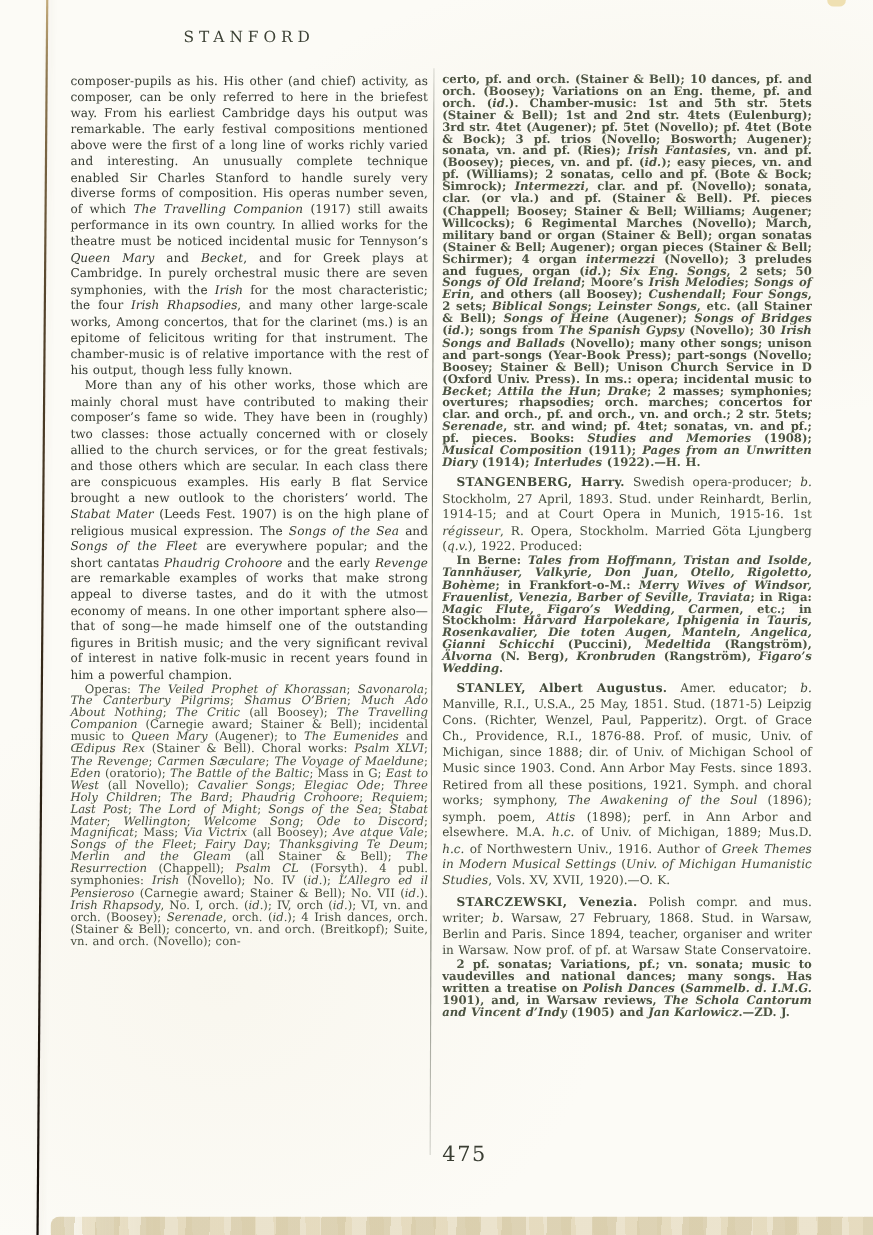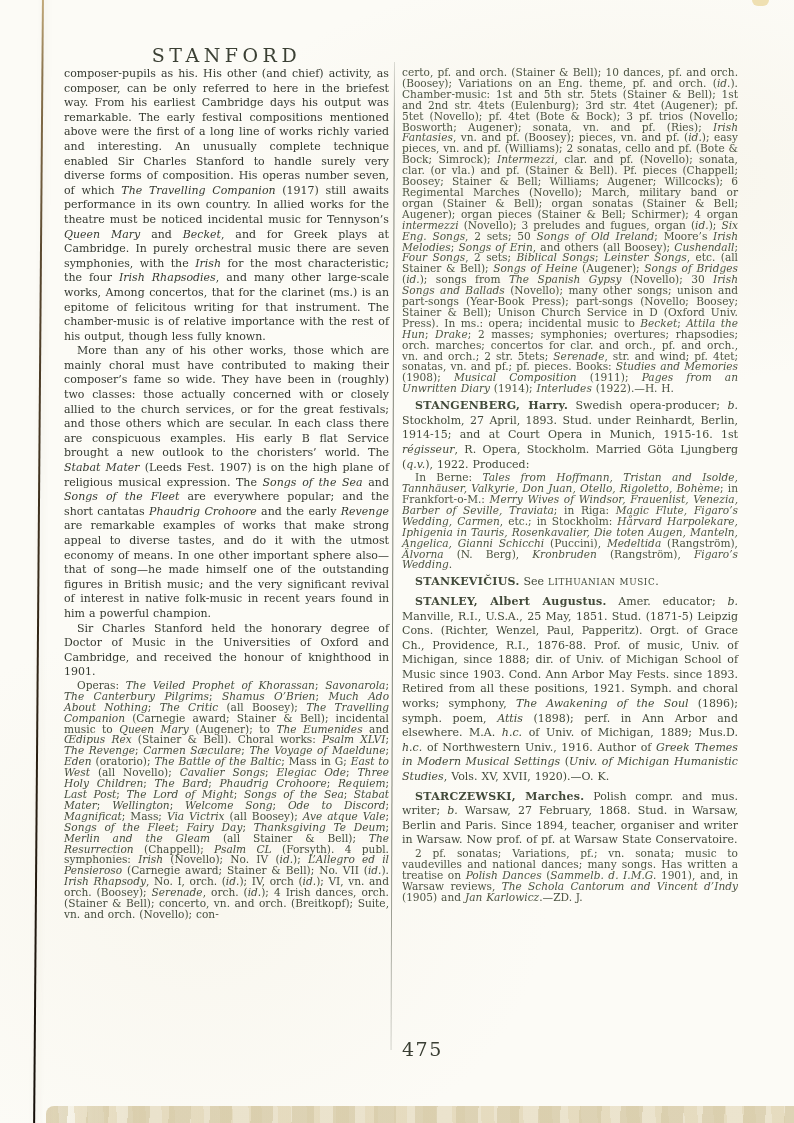--- a/index.html
+++ b/index.html
@@ -30,41 +30,41 @@
   
   .edge-band{
     position:absolute;left:46px;right:0;bottom:0;height:17px;
     background:
       repeating-linear-gradient(93deg, rgba(210,197,160,.55) 0 22px, rgba(0,0,0,0) 22px 41px),
       repeating-linear-gradient(87deg, rgba(226,214,182,.6) 0 13px, rgba(0,0,0,0) 13px 29px),
       linear-gradient(90deg, rgba(238,231,211,0) 0%, rgba(238,231,211,.85) 7%, #eae2cc 13%, #ece4ce 100%);
     border-top-left-radius:8px;
   }
   .running-head{
-    position:absolute;top:44px;text-align:center;
-    font-size:19px;color:#3b4034;letter-spacing:4.5px;
+    position:absolute;top:26px;text-align:center;
+    font-size:14px;color:#3b4034;letter-spacing:4.5px;
     font-weight:400;
   }
   .running-head.left{left:64px;width:325px;}
   .running-head.right{left:392px;width:302px;letter-spacing:3px;}
   .column-rule{
     position:absolute;left:394px;top:62px;width:1px;height:988px;
     background:linear-gradient(180deg,rgba(92,96,82,.2) 0%,rgba(92,96,82,.75) 8%,rgba(92,96,82,.8) 78%,rgba(92,96,82,.25) 100%);
     transform:rotate(0.2deg);transform-origin:top center;
   }
   .column{
     position:absolute;top:67px;text-align:justify;color:#343930;
     word-spacing:.5px;
   }
   .column.left{left:64px;width:325px;}
   .column.right{left:402px;width:336px;color:#424a3a;}
   .column p{margin:0;}
   p.body{font-size:11px;line-height:14.6px;}
   p.small{font-size:10.6px;line-height:10.9px;color:#454d3e;}
-  .column.right p.small{color:#4c5442;}
+  .column.right p.small{color:#4c5442;font-weight:bold;}
   p.indent{text-indent:13px;}
   p.gap{margin-top:5px;}
   .b{font-weight:bold;letter-spacing:.3px;margin-top:35px;}
   .i{font-style:italic;}
   .sc{font-size:.8em;letter-spacing:.6px;}
   .page-number{
     position:absolute;left:402px;top:1038px;
     font-size:19px;color:#3a3e33;letter-spacing:1.5px;
   }
 </style>
@@ -75,29 +75,27 @@
   <div class="gutter-line"></div>
   <div class="corner-speck"></div>
 
   <div class="running-head left">STANFORD</div>
 
   <div class="column-rule"></div>
 
   <div class="column left">
       <p class="body"><span class="">composer-pupils as his. His other (and chief) activity, as composer, can be only referred to here in the briefest way. From his earliest Cambridge days his output was remarkable. The early festival compositions mentioned above were the first of a long line of works richly varied and interesting. An unusually complete technique enabled Sir Charles Stanford to handle surely very diverse forms of composition. His operas number seven, of which </span><span class="i ">The Travelling Companion</span><span class=""> (1917) still awaits performance in its own country. In allied works for the theatre must be noticed incidental music for Tennyson’s </span><span class="i ">Queen Mary</span><span class=""> and </span><span class="i ">Becket</span><span class="">, and for Greek plays at Cambridge. In purely orchestral music there are seven symphonies, with the </span><span class="i ">Irish</span><span class=""> for the most characteristic; the four </span><span class="i ">Irish Rhapsodies</span><span class="">, and many other large-scale works, Among concertos, that for the clarinet (ms.) is an epitome of felicitous writing for that instrument. The chamber-music is of relative importance with the rest of his output, though less fully known.</span></p>
       <p class="body indent"><span class="">More than any of his other works, those which are mainly choral must have contributed to making their composer’s fame so wide. They have been in (roughly) two classes: those actually concerned with or closely allied to the church services, or for the great festivals; and those others which are secular. In each class there are conspicuous examples. His early B flat Service brought a new outlook to the choristers’ world. The </span><span class="i ">Stabat Mater</span><span class=""> (Leeds Fest. 1907) is on the high plane of religious musical expression. The </span><span class="i ">Songs of the Sea</span><span class=""> and </span><span class="i ">Songs of the Fleet</span><span class=""> are everywhere popular; and the short cantatas </span><span class="i ">Phaudrig Crohoore</span><span class=""> and the early </span><span class="i ">Revenge</span><span class=""> are remarkable examples of works that make strong appeal to diverse tastes, and do it with the utmost economy of means. In one other important sphere also—that of song—he made himself one of the outstanding figures in British music; and the very significant revival of interest in native folk-music in recent years found in him a powerful champion.</span></p>
-      <p class="body indent"><span class="">Sir Charles Stanford held the honorary degree of Doctor of Music in the Universities of Oxford and Cambridge, and received the honour of knighthood in 1901.</span></p>
       <p class="small indent"><span class="">Operas: </span><span class="i ">The Veiled Prophet of Khorassan</span><span class="">; </span><span class="i ">Savonarola</span><span class="">; </span><span class="i ">The Canterbury Pilgrims</span><span class="">; </span><span class="i ">Shamus O’Brien</span><span class="">; </span><span class="i ">Much Ado About Nothing</span><span class="">; </span><span class="i ">The Critic</span><span class=""> (all Boosey); </span><span class="i ">The Travelling Companion</span><span class=""> (Carnegie award; Stainer &amp; Bell); incidental music to </span><span class="i ">Queen Mary</span><span class=""> (Augener); to </span><span class="i ">The Eumenides</span><span class=""> and </span><span class="i ">Œdipus Rex</span><span class=""> (Stainer &amp; Bell). Choral works: </span><span class="i ">Psalm XLVI</span><span class="">; </span><span class="i ">The Revenge</span><span class="">; </span><span class="i ">Carmen Sæculare</span><span class="">; </span><span class="i ">The Voyage of Maeldune</span><span class="">; </span><span class="i ">Eden</span><span class=""> (oratorio); </span><span class="i ">The Battle of the Baltic</span><span class="">; Mass in G; </span><span class="i ">East to West</span><span class=""> (all Novello); </span><span class="i ">Cavalier Songs</span><span class="">; </span><span class="i ">Elegiac Ode</span><span class="">; </span><span class="i ">Three Holy Children</span><span class="">; </span><span class="i ">The Bard</span><span class="">; </span><span class="i ">Phaudrig Crohoore</span><span class="">; </span><span class="i ">Requiem</span><span class="">; </span><span class="i ">Last Post</span><span class="">; </span><span class="i ">The Lord of Might</span><span class="">; </span><span class="i ">Songs of the Sea</span><span class="">; </span><span class="i ">Stabat Mater</span><span class="">; </span><span class="i ">Wellington</span><span class="">; </span><span class="i ">Welcome Song</span><span class="">; </span><span class="i ">Ode to Discord</span><span class="">; </span><span class="i ">Magnificat</span><span class="">; Mass; </span><span class="i ">Via Victrix</span><span class=""> (all Boosey); </span><span class="i ">Ave atque Vale</span><span class="">; </span><span class="i ">Songs of the Fleet</span><span class="">; </span><span class="i ">Fairy Day</span><span class="">; </span><span class="i ">Thanksgiving Te Deum</span><span class="">; </span><span class="i ">Merlin and the Gleam</span><span class=""> (all Stainer &amp; Bell); </span><span class="i ">The Resurrection</span><span class=""> (Chappell); </span><span class="i ">Psalm CL</span><span class=""> (Forsyth). 4 publ. symphonies: </span><span class="i ">Irish</span><span class=""> (Novello); No. IV (</span><span class="i ">id.</span><span class="">); </span><span class="i ">L’Allegro ed il Pensieroso</span><span class=""> (Carnegie award; Stainer &amp; Bell); No. VII (</span><span class="i ">id.</span><span class="">). </span><span class="i ">Irish Rhapsody</span><span class="">, No. I, orch. (</span><span class="i ">id.</span><span class="">); IV, orch (</span><span class="i ">id.</span><span class="">); VI, vn. and orch. (Boosey); </span><span class="i ">Serenade</span><span class="">, orch. (</span><span class="i ">id.</span><span class="">); 4 Irish dances, orch. (Stainer &amp; Bell); concerto, vn. and orch. (Breitkopf); Suite, vn. and orch. (Novello); con-</span></p>
     </div>
   <div class="column right">
       <p class="small"><span class="">certo, pf. and orch. (Stainer &amp; Bell); 10 dances, pf. and orch. (Boosey); Variations on an Eng. theme, pf. and orch. (</span><span class="i ">id.</span><span class="">). Chamber-music: 1st and 5th str. 5tets (Stainer &amp; Bell); 1st and 2nd str. 4tets (Eulenburg); 3rd str. 4tet (Augener); pf. 5tet (Novello); pf. 4tet (Bote &amp; Bock); 3 pf. trios (Novello; Bosworth; Augener); sonata, vn. and pf. (Ries); </span><span class="i ">Irish Fantasies</span><span class="">, vn. and pf. (Boosey); pieces, vn. and pf. (</span><span class="i ">id.</span><span class="">); easy pieces, vn. and pf. (Williams); 2 sonatas, cello and pf. (Bote &amp; Bock; Simrock); </span><span class="i ">Intermezzi</span><span class="">, clar. and pf. (Novello); sonata, clar. (or vla.) and pf. (Stainer &amp; Bell). Pf. pieces (Chappell; Boosey; Stainer &amp; Bell; Williams; Augener; Willcocks); 6 Regimental Marches (Novello); March, military band or organ (Stainer &amp; Bell); organ sonatas (Stainer &amp; Bell; Augener); organ pieces (Stainer &amp; Bell; Schirmer); 4 organ </span><span class="i ">intermezzi</span><span class=""> (Novello); 3 preludes and fugues, organ (</span><span class="i ">id.</span><span class="">); </span><span class="i ">Six Eng. Songs</span><span class="">, 2 sets; 50 </span><span class="i ">Songs of Old Ireland</span><span class="">; Moore’s </span><span class="i ">Irish Melodies</span><span class="">; </span><span class="i ">Songs of Erin</span><span class="">, and others (all Boosey); </span><span class="i ">Cushendall</span><span class="">; </span><span class="i ">Four Songs</span><span class="">, 2 sets; </span><span class="i ">Biblical Songs</span><span class="">; </span><span class="i ">Leinster Songs</span><span class="">, etc. (all Stainer &amp; Bell); </span><span class="i ">Songs of Heine</span><span class=""> (Augener); </span><span class="i ">Songs of Bridges</span><span class=""> (</span><span class="i ">id.</span><span class="">); songs from </span><span class="i ">The Spanish Gypsy</span><span class=""> (Novello); 30 </span><span class="i ">Irish Songs and Ballads</span><span class=""> (Novello); many other songs; unison and part-songs (Year-Book Press); part-songs (Novello; Boosey; Stainer &amp; Bell); Unison Church Service in D (Oxford Univ. Press). In ms.: opera; incidental music to </span><span class="i ">Becket</span><span class="">; </span><span class="i ">Attila the Hun</span><span class="">; </span><span class="i ">Drake</span><span class="">; 2 masses; symphonies; overtures; rhapsodies; orch. marches; concertos for clar. and orch., pf. and orch., vn. and orch.; 2 str. 5tets; </span><span class="i ">Serenade</span><span class="">, str. and wind; pf. 4tet; sonatas, vn. and pf.; pf. pieces. Books: </span><span class="i ">Studies and Memories</span><span class=""> (1908); </span><span class="i ">Musical Composition</span><span class=""> (1911); </span><span class="i ">Pages from an Unwritten Diary</span><span class=""> (1914); </span><span class="i ">Interludes</span><span class=""> (1922).—H. H.</span></p>
       <p class="body indent gap"><span class="b ">STANGENBERG, Harry.</span><span class=""> Swedish opera-producer; </span><span class="i ">b.</span><span class=""> Stockholm, 27 April, 1893. Stud. under Reinhardt, Berlin, 1914-15; and at Court Opera in Munich, 1915-16. 1st </span><span class="i ">régisseur</span><span class="">, R. Opera, Stockholm. Married Göta Ljungberg (</span><span class="i ">q.v.</span><span class="">), 1922. Produced:</span></p>
       <p class="small indent"><span class="">In Berne: </span><span class="i ">Tales from Hoffmann, Tristan and Isolde, Tannhäuser, Valkyrie, Don Juan, Otello, Rigoletto, Bohème</span><span class="">; in Frankfort-o-M.: </span><span class="i ">Merry Wives of Windsor, Frauenlist, Venezia, Barber of Seville, Traviata</span><span class="">; in Riga: </span><span class="i ">Magic Flute, Figaro’s Wedding, Carmen</span><span class="">, etc.; in Stockholm: </span><span class="i ">Hårvard Harpolekare, Iphigenia in Tauris, Rosenkavalier, Die toten Augen, Manteln, Angelica, Gianni Schicchi</span><span class=""> (Puccini), </span><span class="i ">Medeltida</span><span class=""> (Rangström), </span><span class="i ">Älvorna</span><span class=""> (N. Berg), </span><span class="i ">Kronbruden</span><span class=""> (Rangström), </span><span class="i ">Figaro’s Wedding</span><span class="">.</span></p>
-      <p class="body indent gap"><span class="b ">STANKEVIČIUS.</span><span class=""> See </span><span class="sc">LITHUANIAN MUSIC</span><span class="">.</span></p>
       <p class="body indent gap"><span class="b ">STANLEY, Albert Augustus.</span><span class=""> Amer. educator; </span><span class="i ">b.</span><span class=""> Manville, R.I., U.S.A., 25 May, 1851. Stud. (1871-5) Leipzig Cons. (Richter, Wenzel, Paul, Papperitz). Orgt. of Grace Ch., Providence, R.I., 1876-88. Prof. of music, Univ. of Michigan, since 1888; dir. of Univ. of Michigan School of Music since 1903. Cond. Ann Arbor May Fests. since 1893. Retired from all these positions, 1921. Symph. and choral works; symphony, </span><span class="i ">The Awakening of the Soul</span><span class=""> (1896); symph. poem, </span><span class="i ">Attis</span><span class=""> (1898); perf. in Ann Arbor and elsewhere. M.A. </span><span class="i ">h.c.</span><span class=""> of Univ. of Michigan, 1889; Mus.D. </span><span class="i ">h.c.</span><span class=""> of Northwestern Univ., 1916. Author of </span><span class="i ">Greek Themes in Modern Musical Settings</span><span class=""> (</span><span class="i ">Univ. of Michigan Humanistic Studies</span><span class="">, Vols. XV, XVII, 1920).—O. K.</span></p>
-      <p class="body indent gap"><span class="b ">STARCZEWSKI, Marches.</span><span class=""> Polish compr. and mus. writer; </span><span class="i ">b.</span><span class=""> Warsaw, 27 February, 1868. Stud. in Warsaw, Berlin and Paris. Since 1894, teacher, organiser and writer in Warsaw. Now prof. of pf. at Warsaw State Conservatoire.</span></p>
+      <p class="body indent gap"><span class="b ">STARCZEWSKI, Venezia.</span><span class=""> Polish compr. and mus. writer; </span><span class="i ">b.</span><span class=""> Warsaw, 27 February, 1868. Stud. in Warsaw, Berlin and Paris. Since 1894, teacher, organiser and writer in Warsaw. Now prof. of pf. at Warsaw State Conservatoire.</span></p>
       <p class="small indent"><span class="">2 pf. sonatas; Variations, pf.; vn. sonata; music to vaudevilles and national dances; many songs. Has written a treatise on </span><span class="i ">Polish Dances</span><span class=""> (</span><span class="i ">Sammelb. d. I.M.G.</span><span class=""> 1901), and, in Warsaw reviews, </span><span class="i ">The Schola Cantorum and Vincent d’Indy</span><span class=""> (1905) and </span><span class="i ">Jan Karlowicz</span><span class="">.—ZD. J.</span></p>
     </div>
 
   <div class="page-number">475</div>
 
   <div class="edge-band"></div>
 </div>
 
 </body></html>

